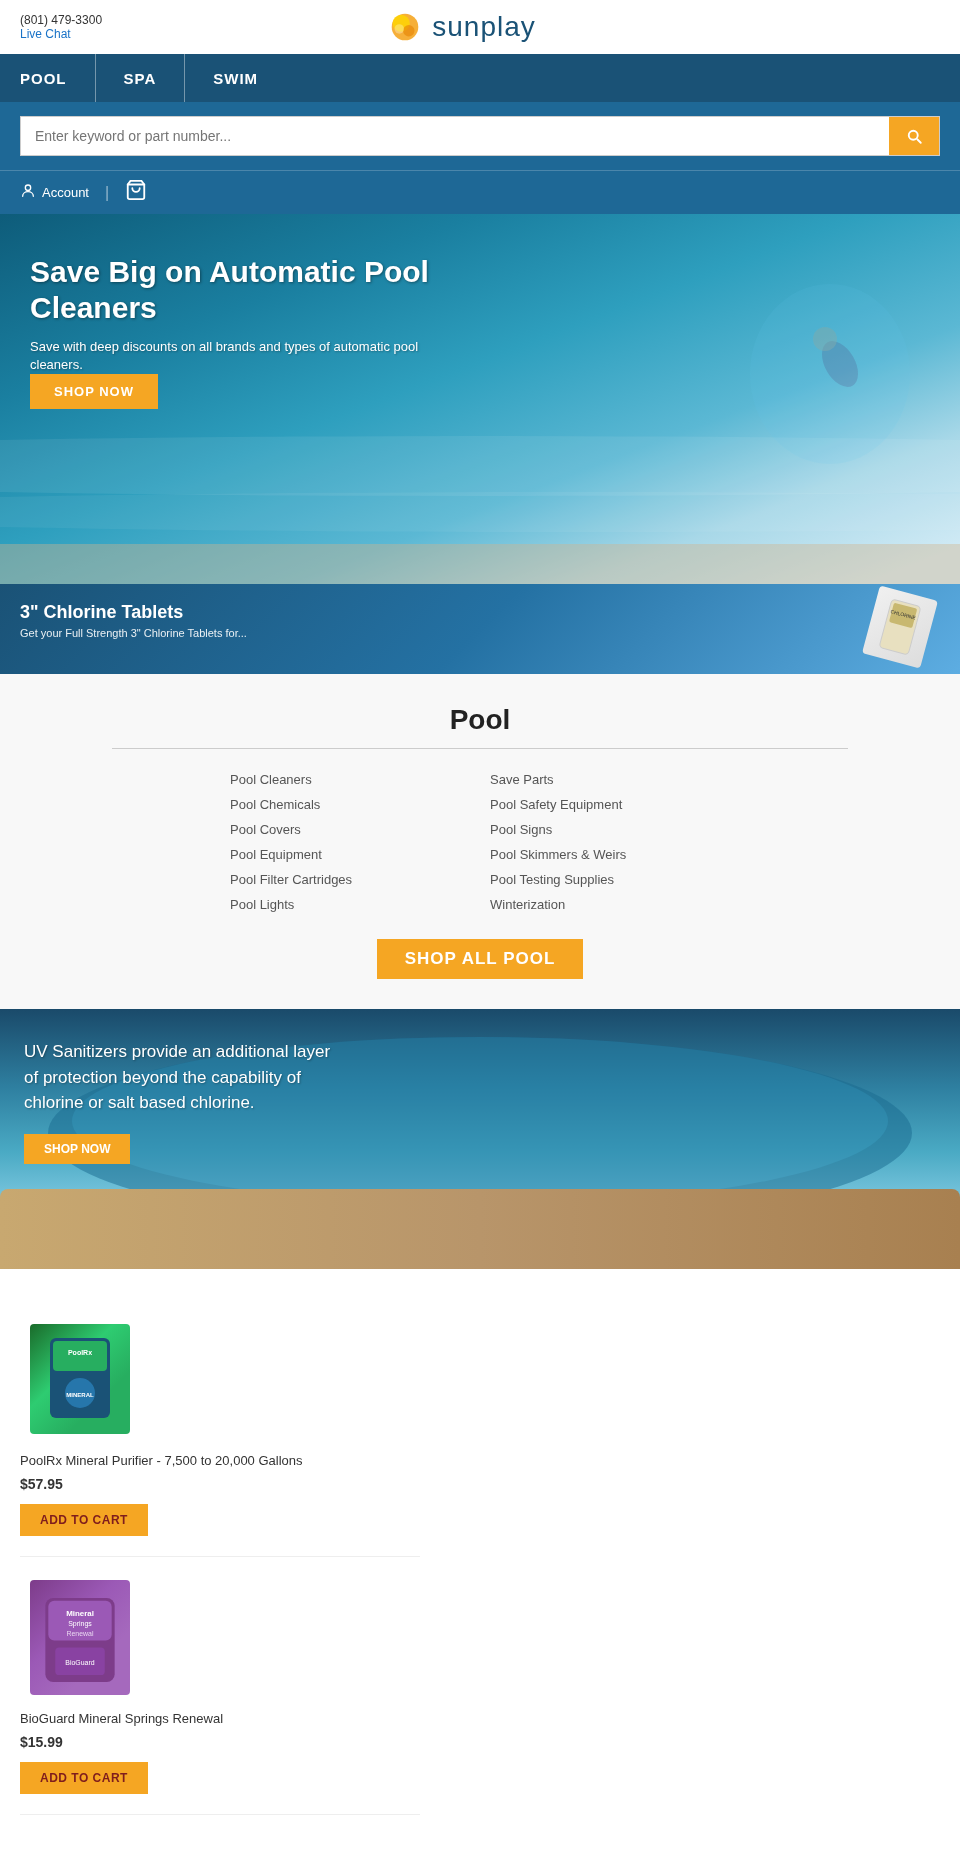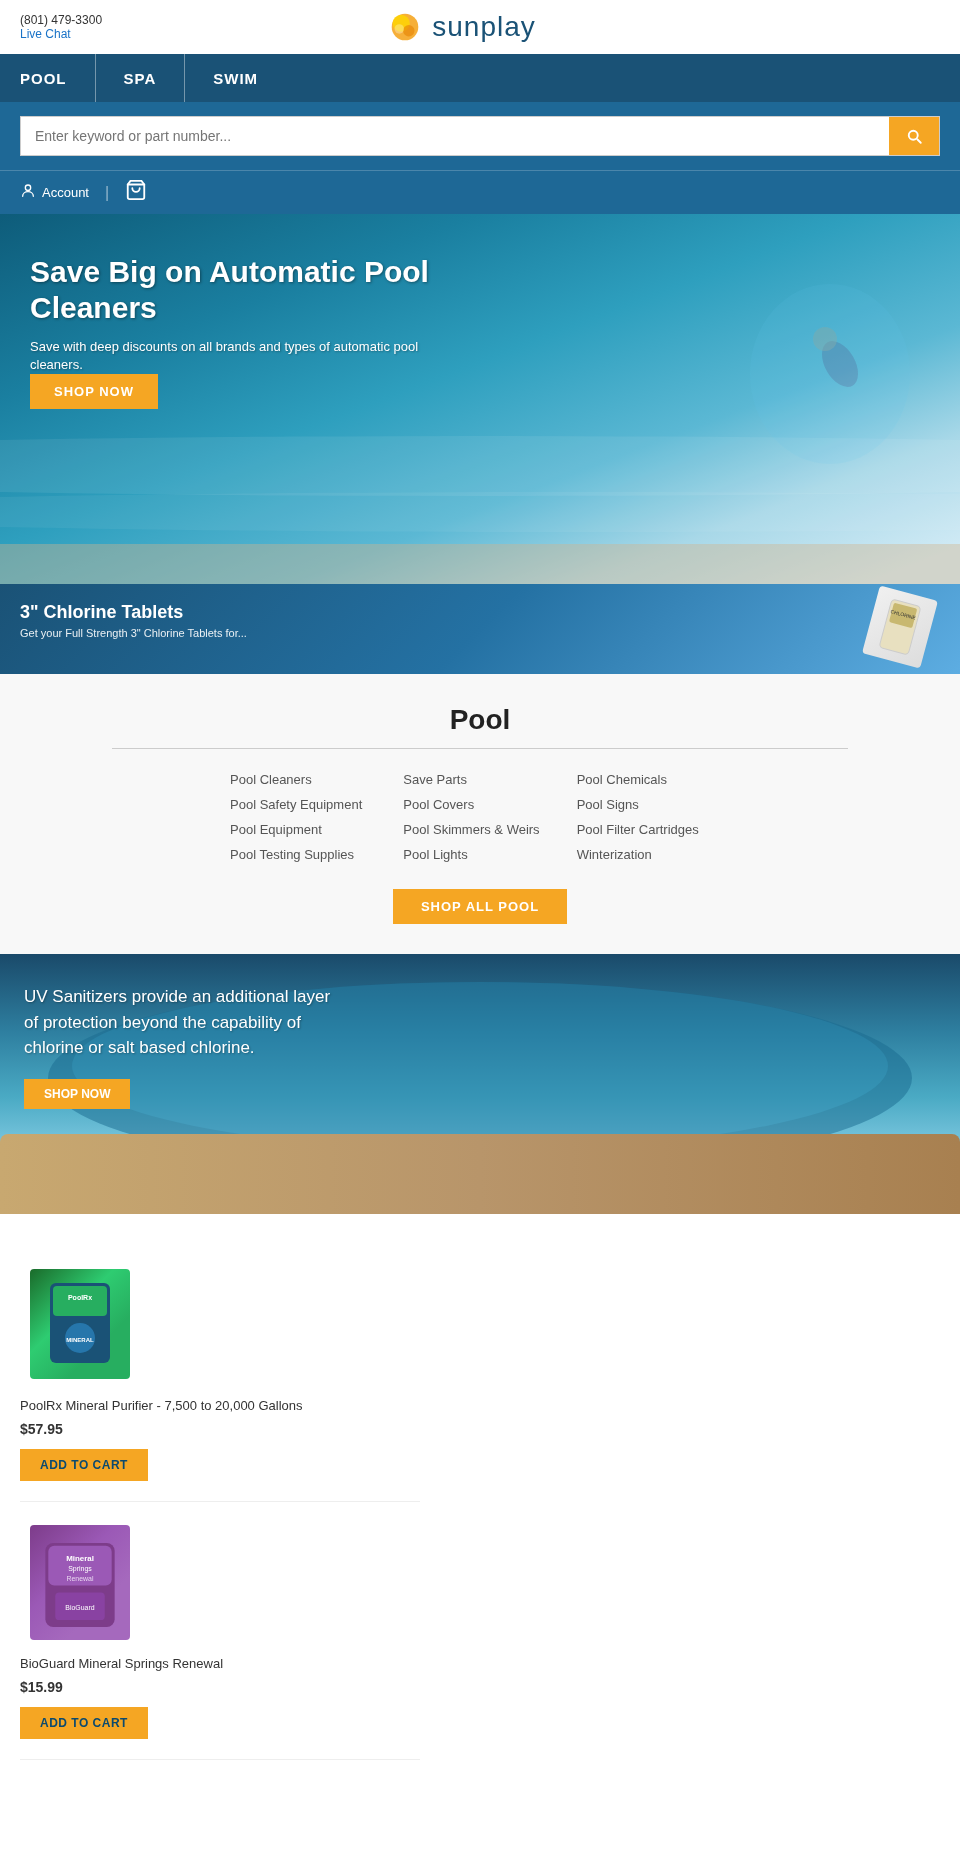--- a/index.html
+++ b/index.html
@@ -161,39 +161,39 @@
       margin-bottom: 12px;
     }
     .section-divider {
       border: none;
       border-top: 1px solid #ccc;
       margin: 0 auto 20px auto;
       width: 80%;
     }
     .category-grid {
       display: grid;
-      grid-template-columns: 1fr 1fr 1fr;
+      grid-template-columns: 1fr 1fr;
       gap: 4px 20px;
       max-width: 500px;
       margin: 0 auto 24px auto;
       text-align: left;
     }
     .category-link {
       color: #555;
       font-size: 13px;
       padding: 3px 0;
       cursor: pointer;
       text-decoration: none;
     }
     .shop-all-btn {
       background: #f5a623;
       color: #fff;
       border: none;
       padding: 10px 28px;
-      font-size: 13px;
+      font-size: 17px;
       font-weight: bold;
       text-transform: uppercase;
       cursor: pointer;
       letter-spacing: 1px;
     }
 
     
     .uv-banner {
       position: relative;
       width: 100%;
@@ -285,21 +285,21 @@
       flex-direction: column;
       align-items: center;
       justify-content: flex-start;
       padding: 8px;
     }
 
     .product-name { font-size: 13px; color: #333; margin-bottom: 8px; font-weight: 500; }
     .product-price { font-size: 14px; color: #333; margin-bottom: 12px; font-weight: bold; text-align: center; }
     .add-to-cart-btn {
       background: #f5a623;
-      color: #0c4a6e;
+      color: #7f1d1d;
       border: none;
       padding: 9px 20px;
       font-size: 12px;
       font-weight: bold;
       text-transform: uppercase;
       cursor: pointer;
       letter-spacing: 0.5px;
     }
 
     

